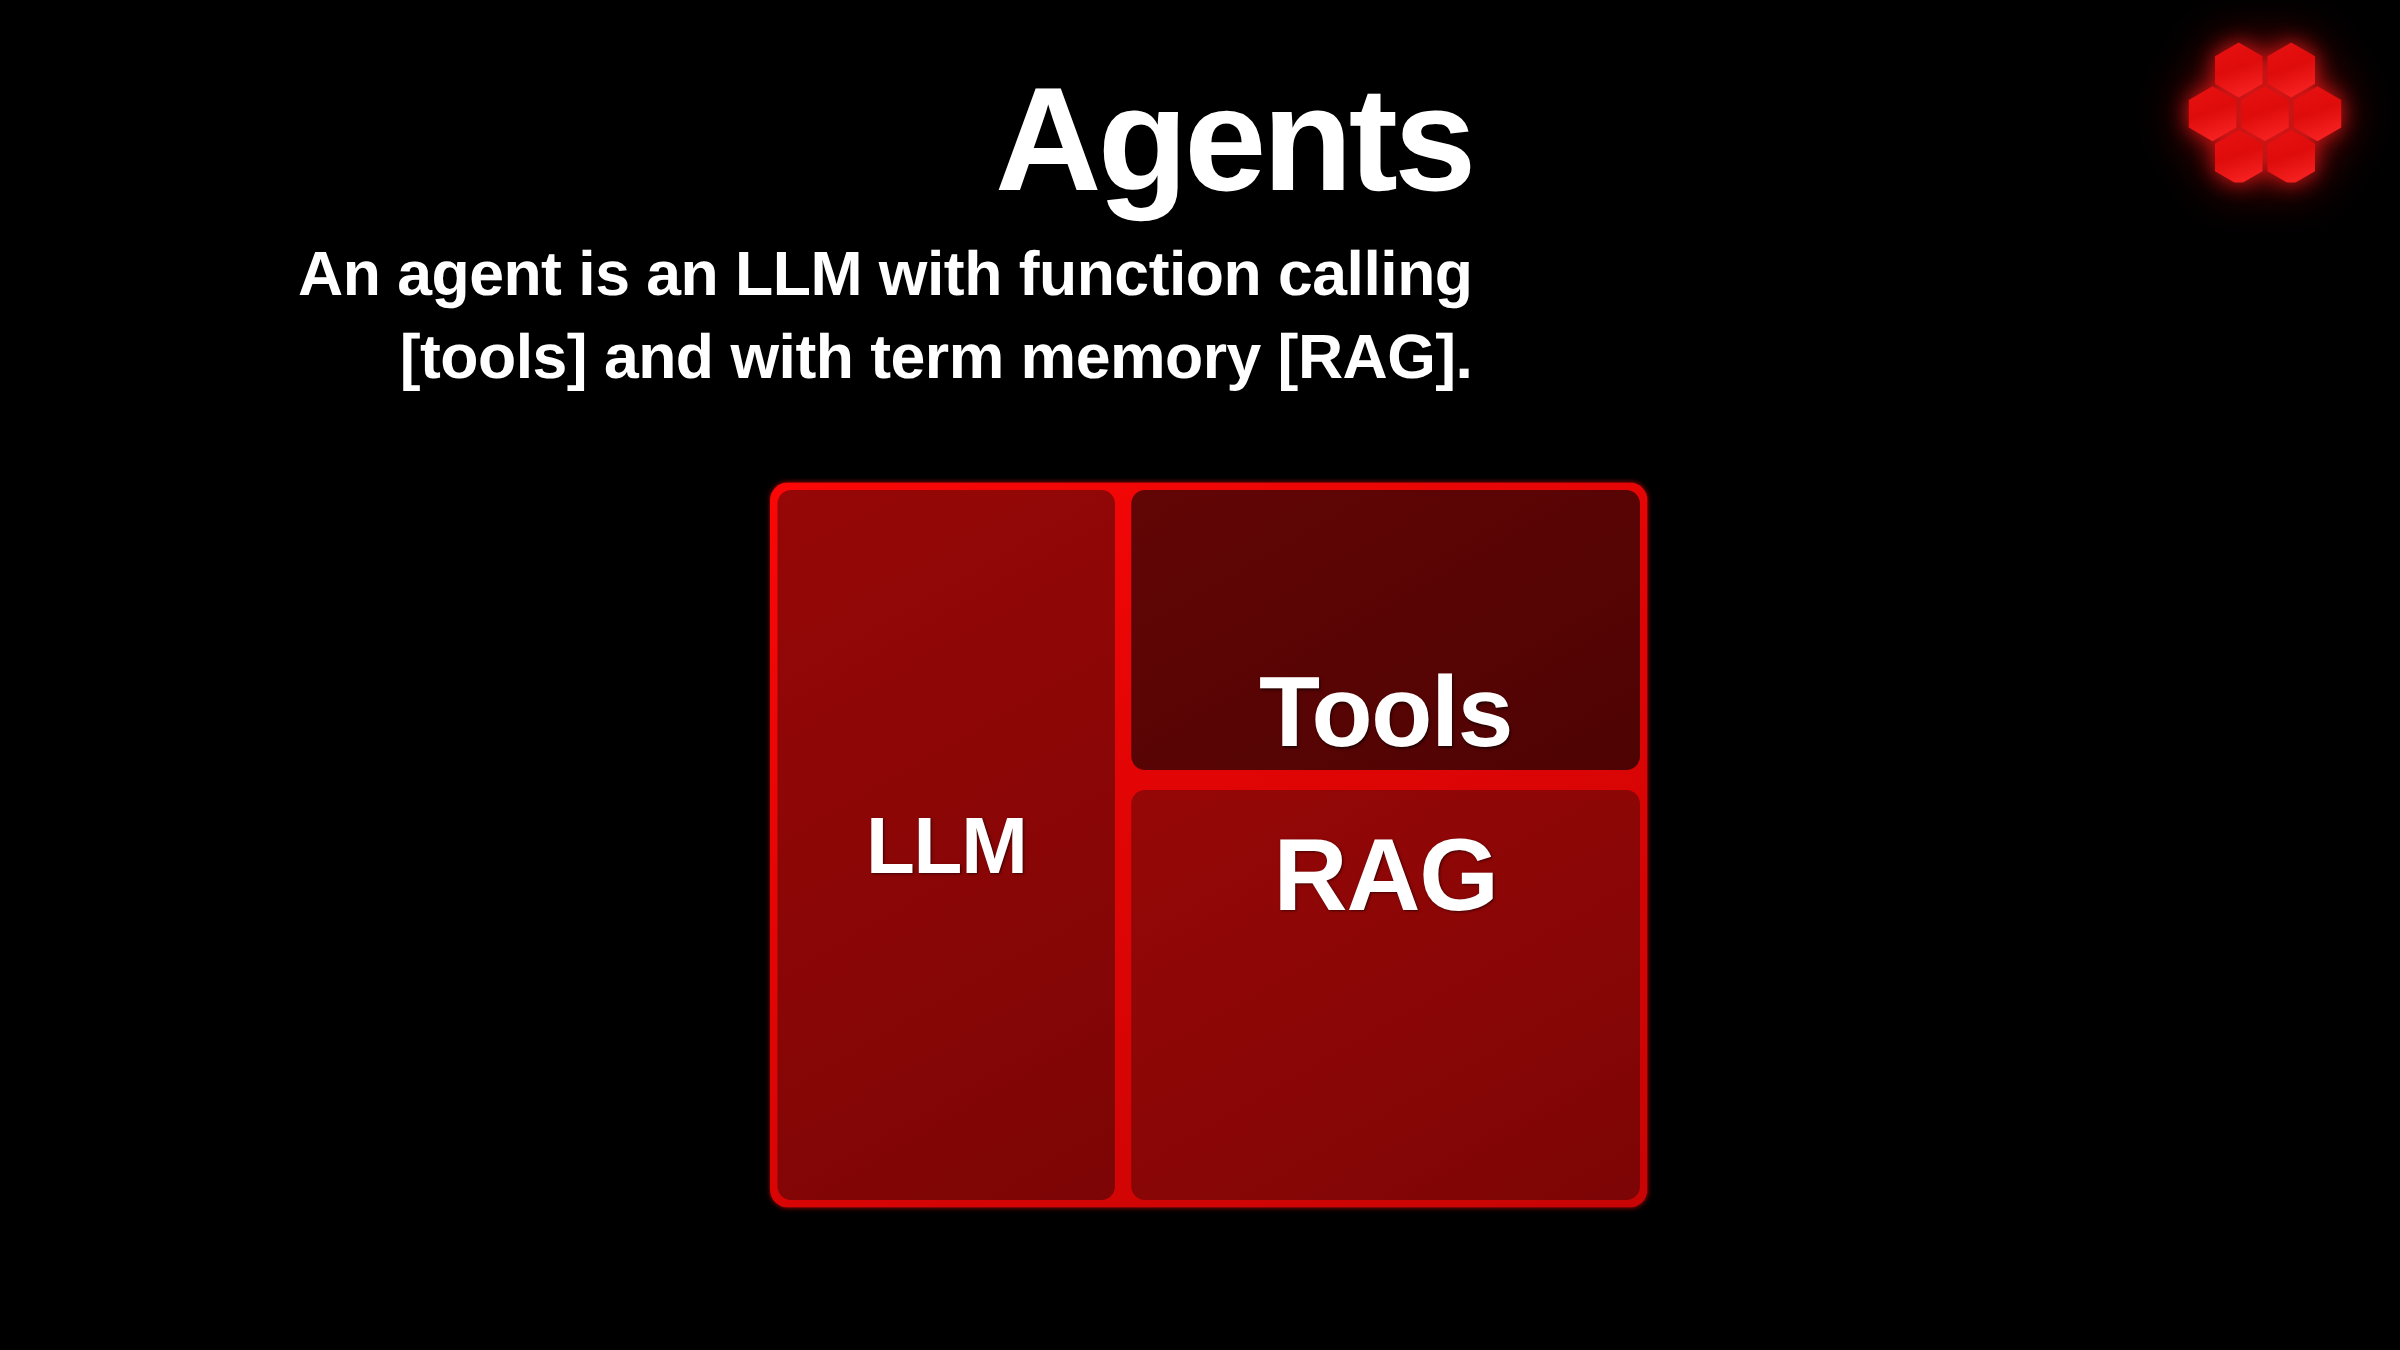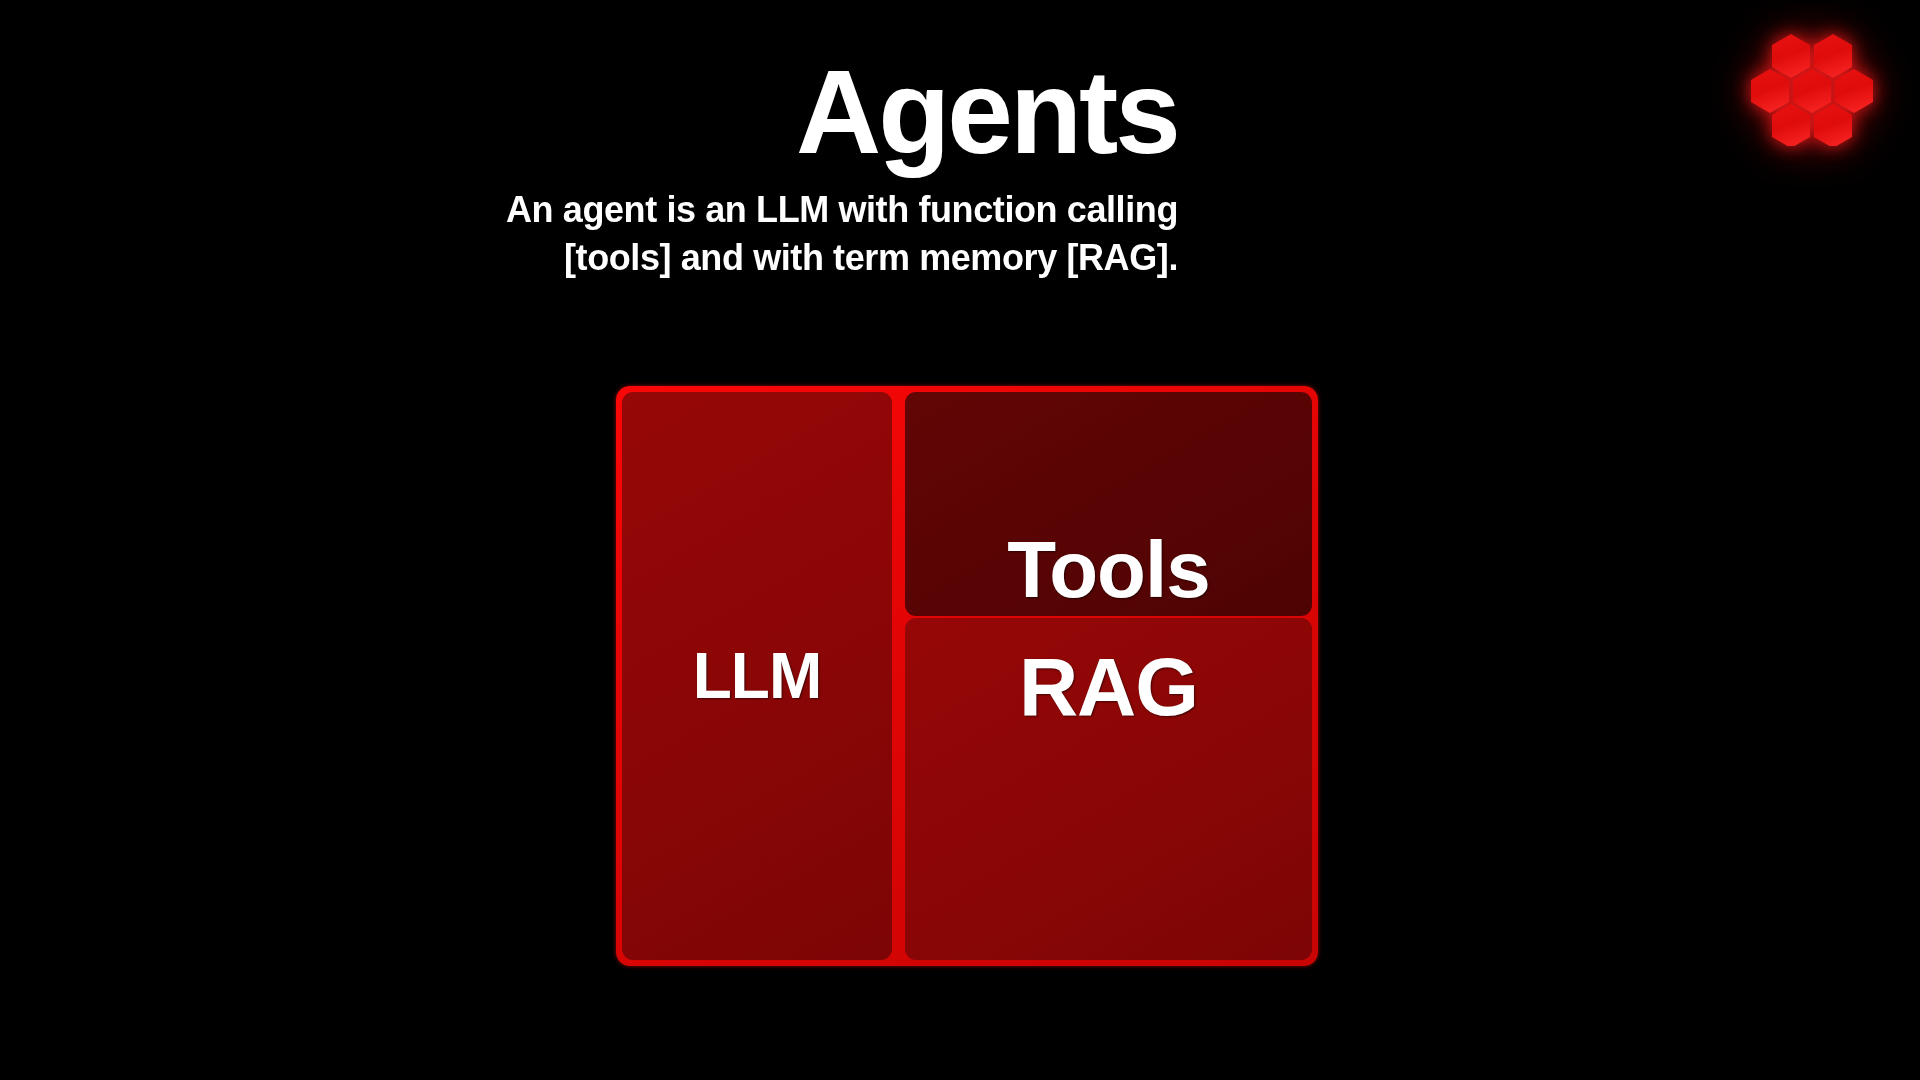--- a/index.html
+++ b/index.html
@@ -36,21 +36,21 @@
     font-weight: bold;
     color: #ffffff;
     letter-spacing: -3px;
     line-height: 1.02;
     margin: 0;
     white-space: nowrap;
   }
   #slide-subtitle {
     margin: 14px 0 0 0;
     font-family: "Liberation Sans", sans-serif;
-    font-size: 36px;
+    font-size: 50px;
     font-weight: bold;
     color: #ffffff;
     line-height: 1.32;
     letter-spacing: -0.4px;
   }
   .subtitle-line {
     display: block;
     white-space: nowrap;
   }
 
@@ -100,21 +100,21 @@
     background: linear-gradient(150deg, #960707 0%, #8a0606 55%, #7d0505 100%);
     align-items: center;
     justify-content: center;
     margin: 2px 0 2px 2px;
   }
 
   #right-column {
     flex: 1 1 auto;
     display: flex;
     flex-direction: column;
-    gap: 2px;
+    gap: 16px;
     margin: 2px 2px 2px 0;
   }
 
   #panel-tools {
     flex: 0 0 224px;
     background: linear-gradient(150deg, #620505 0%, #570404 60%, #4e0303 100%);
     align-items: flex-end;
     justify-content: center;
     padding-bottom: 6px;
   }

